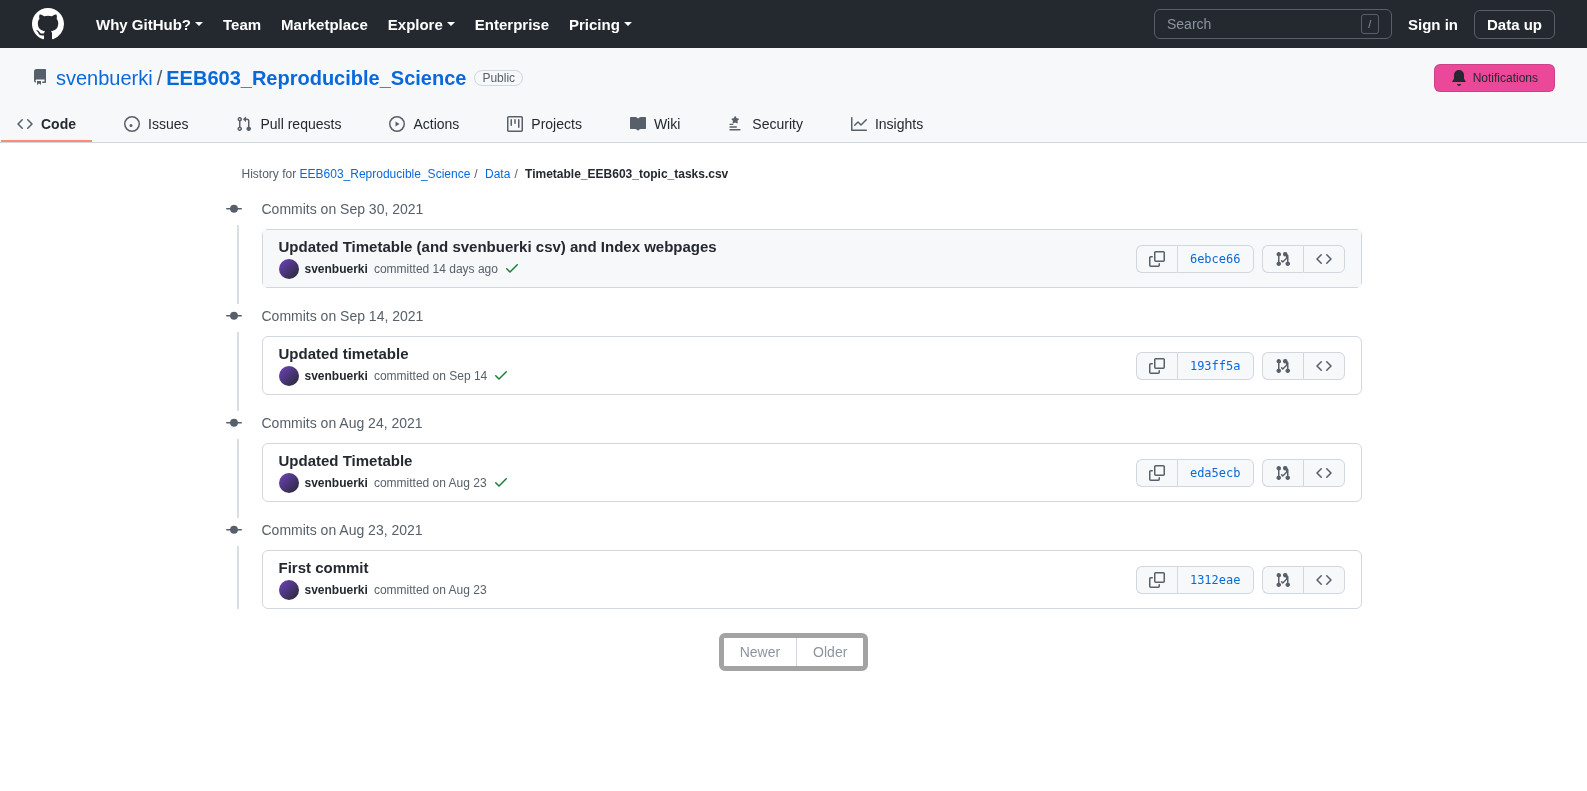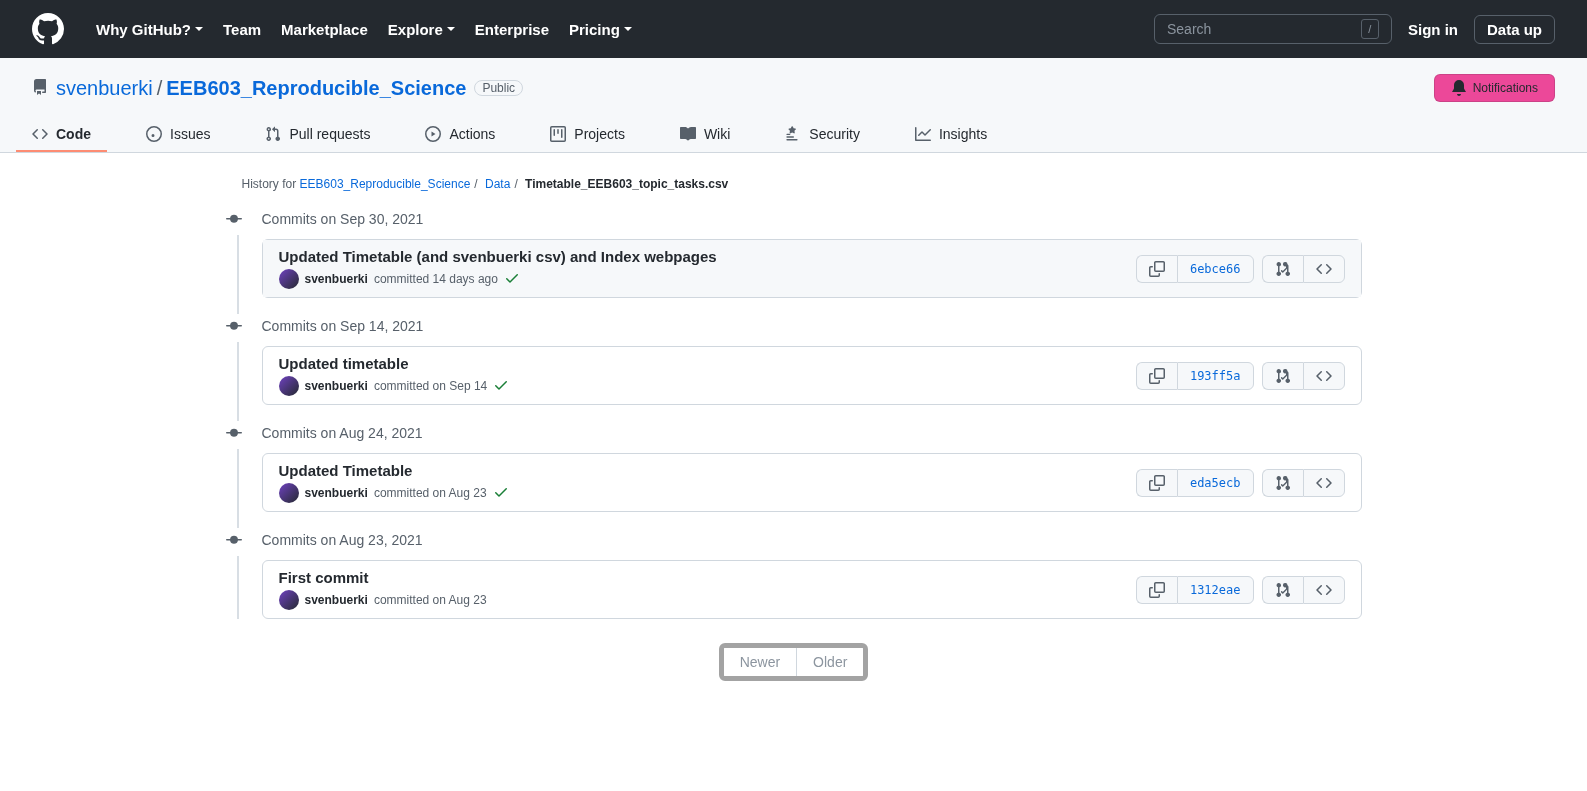--- a/index.html
+++ b/index.html
@@ -1,19 +1,19 @@
 <!DOCTYPE html>
 <html><head>
 <meta charset="utf-8">
 <style>
 * { margin: 0; padding: 0; box-sizing: border-box; }
 body { font-family: -apple-system, BlinkMacSystemFont, "Segoe UI", Helvetica, Arial, sans-serif; font-size: 14px; color: #24292f; background: #fff; }
 a { text-decoration: none; }
 
-.header { background: #24292f; height: 58px; display: flex; align-items: center; padding: 0 32px; }
+.header { background: #24292f; height: 48px; display: flex; align-items: center; padding: 0 32px; }
 .header-left { display: flex; align-items: center; gap: 16px; }
 .github-logo { color: #fff; display: flex; align-items: center; margin-right: 16px; }
 .nav-item { color: #fff; font-size: 15px; font-weight: 600; cursor: pointer; display: flex; align-items: center; gap: 4px; }
 .header-right { margin-left: auto; display: flex; align-items: center; gap: 16px; }
 .search-box { background: #24292f; border: 1px solid #57606a; border-radius: 6px; height: 30px; width: 238px; display: flex; align-items: center; padding: 0 12px; color: #8b949e; position: relative; }
 .search-box input { background: transparent; border: none; color: #c9d1d9; font-size: 14px; width: 100%; outline: none; }
 .search-box input::placeholder { color: #8b949e; }
 .slash-key { border: 1px solid #57606a; border-radius: 3px; width: 20px; height: 20px; display: flex; align-items: center; justify-content: center; color: #8b949e; font-size: 11px; }
 .signin { color: #fff; font-size: 15px; font-weight: 600; cursor: pointer; }
 .signup { color: #fff; font-size: 15px; font-weight: 600; border: 1px solid #57606a; border-radius: 6px; padding: 5px 12px; cursor: pointer; }
@@ -21,21 +21,21 @@
 .repo-header { background: #f6f8fa; border-bottom: 1px solid #d0d7de; padding-top: 16px; }
 .repo-title-row { display: flex; align-items: center; padding: 0 32px 16px; }
 .repo-icon { color: #57606a; margin-right: 8px; }
 .repo-owner, .repo-name { color: #0969da; font-size: 20px; }
 .repo-sep { color: #57606a; font-size: 20px; margin: 0 4px; }
 .repo-name { font-weight: 600; }
 .repo-badge { border: 1px solid #d0d7de; border-radius: 2em; padding: 0 7px; font-size: 12px; color: #57606a; margin-left: 8px; font-weight: 500; }
 .repo-actions { margin-left: auto; }
 .btn { background: #ec4899; border: 1px solid rgba(27,31,36,0.15); border-radius: 6px; padding: 5px 16px; font-size: 12px; font-weight: 500; color: #24292f; cursor: pointer; display: inline-flex; align-items: center; gap: 6px; }
 
-.repo-nav { display: flex; padding: 0 16px; gap: 23px; }
+.repo-nav { display: flex; padding: 0 1px; gap: 16px; }
 .repo-nav-item { display: flex; align-items: center; gap: 8px; padding: 8px 16px; font-size: 14px; color: #24292f; border-bottom: 2px solid transparent; cursor: pointer; }
 .repo-nav-item.active { border-bottom-color: #fd8c73; font-weight: 600; }
 .repo-nav-item svg { color: #57606a; }
 
 .container { max-width: 1200px; margin: 0 auto; padding: 24px 32px; }
 .breadcrumb { font-size: 12px; margin-bottom: 16px; padding-left: 16px; }
 .breadcrumb .muted { color: #57606a; }
 .breadcrumb a { color: #0969da; }
 .breadcrumb .sep { color: #57606a; margin: 0 4px; }
 .breadcrumb .current { color: #24292f; font-weight: 600; }

